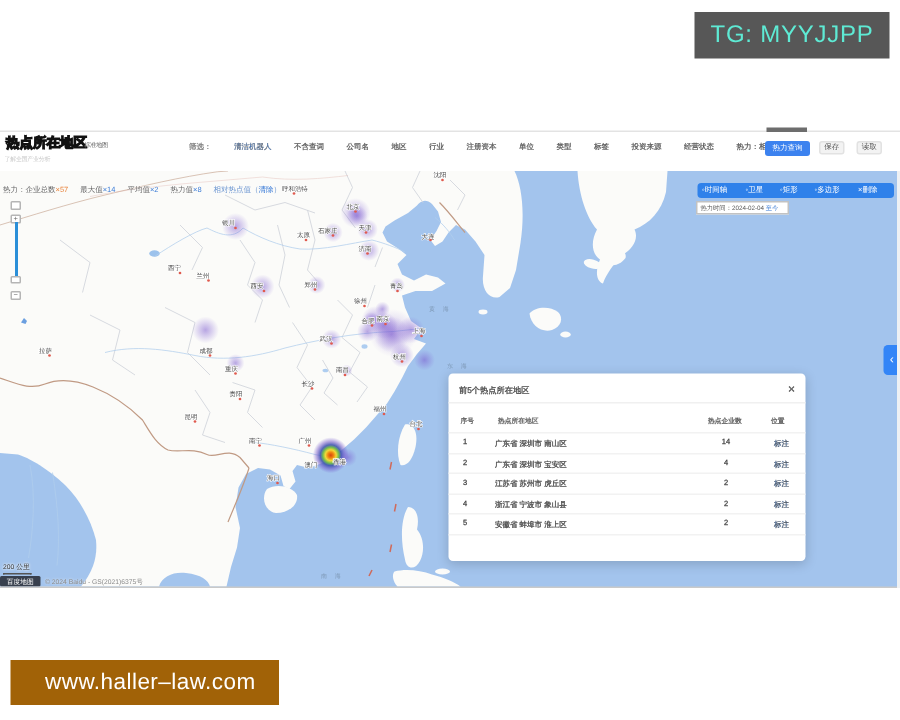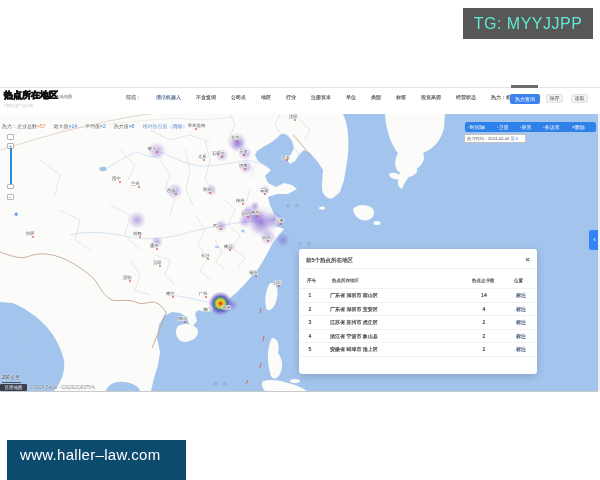--- a/index.html
+++ b/index.html
@@ -38,21 +38,21 @@
 #panel{left:299px;top:249px;width:238px;height:125px;background:#fff;border-radius:3px;box-shadow:0 2px 8px rgba(0,0,0,.18);font-size:5px;color:#333;-webkit-text-stroke:0.2px #555}
 #ptitle{position:absolute;left:7px;top:8px;font-size:5.5px;color:#333}
 #pclose{position:absolute;right:7px;top:6px;font-size:8px;color:#555}
 #pdiv{position:absolute;left:0;top:19px;width:238px;height:1px;background:#f0f0f0}
 .ph{position:absolute;color:#999;font-size:4.5px}
 .prow{position:absolute;left:0;width:238px;height:1px;background:#f2f2f2}
 .pn{position:absolute;left:7px;width:8px;text-align:center;color:#333}
 .pr{position:absolute;left:31px;color:#333}
 .pc{position:absolute;left:178px;width:14px;text-align:center;color:#333}
 .pl{position:absolute;left:217px;color:#3a7bd5}
-#urlbox{left:7px;top:440px;width:179px;height:40px;background:#0c4a6e;color:#fff;font-size:15px;line-height:30px;padding-left:13px;letter-spacing:.3px}
+#urlbox{left:7px;top:440px;width:179px;height:30px;background:#a16207;color:#fff;font-size:15px;line-height:30px;padding-left:23px;letter-spacing:.3px}
 </style></head>
 <body>
 <div id="page">
   <div class="abs" id="tgbox">TG: MYYJJPP</div>
   <div class="abs" id="hdrline"></div>
   <div class="abs" id="scrollfrag"></div>
   <div class="abs" id="title">热点所在地区</div>
   <div class="abs" id="subtitle">了解全国产业分析</div>
   <div class="abs" id="mapsel">标准地图</div>
   <div class="abs" id="filters"><span class="gray">筛选：</span><span class="blue">清洁机器人</span><span>不含查词</span><span>公司名</span><span>地区</span><span>行业</span><span>注册资本</span><span>单位</span><span>类型</span><span>标签</span><span>投资来源</span><span>经营状态</span><span>热力：相对值60%</span></div>

